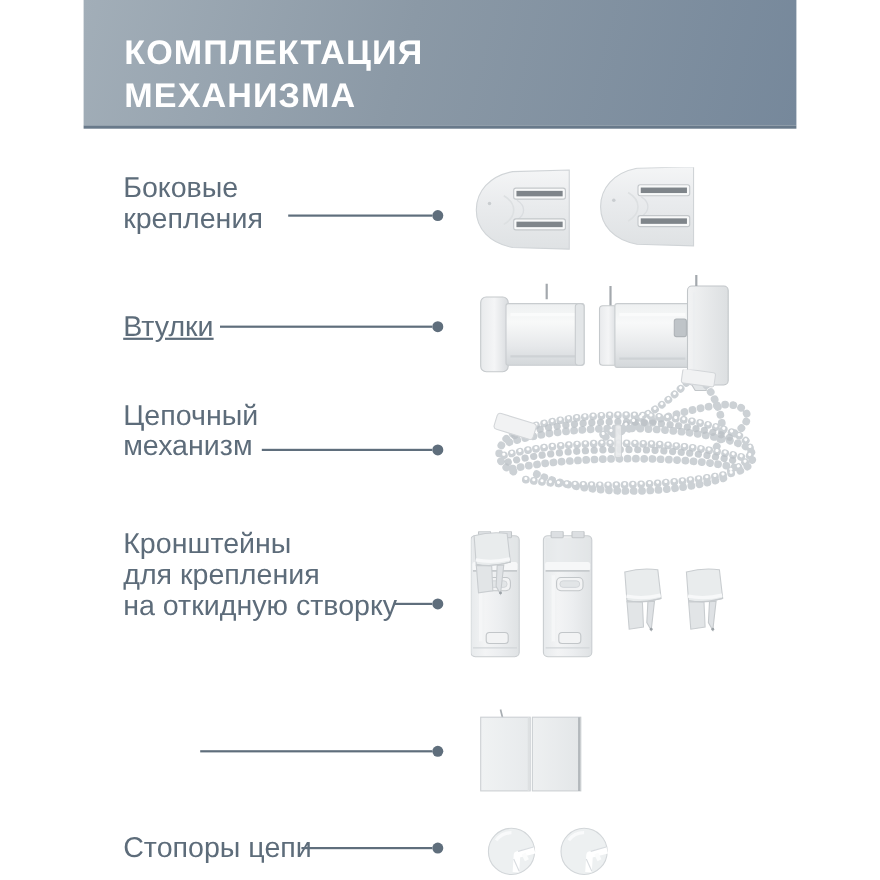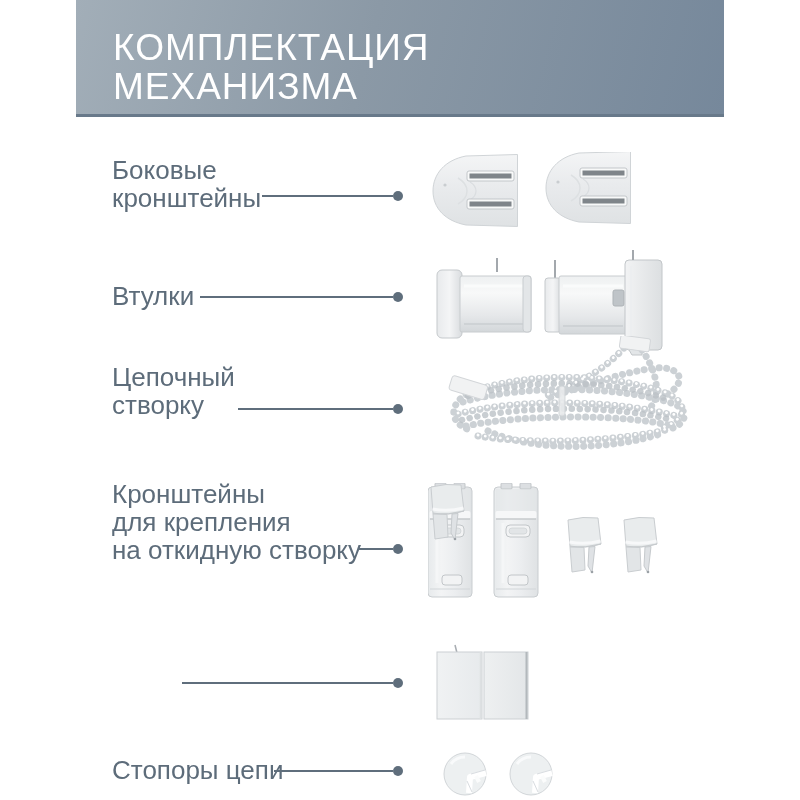--- a/index.html
+++ b/index.html
@@ -8,21 +8,21 @@
     font-family:"Liberation Sans", sans-serif;overflow:hidden;
   }
   
   .header{
     position:absolute;left:76px;top:0;width:648px;height:117px;box-sizing:border-box;
     background:linear-gradient(105deg,#a2aeb8 0%,#8b99a6 45%,#76889b 100%);
     border-bottom:3px solid #68798a;
     padding:28px 0 0 37px;
   }
   .header-title{
-    color:#ffffff;font-size:37px;font-weight:normal;line-height:39px;
+    color:#ffffff;font-size:31px;font-weight:bold;line-height:39px;
     letter-spacing:1px;white-space:pre-line;
   }
   
   .label{
     position:absolute;left:112px;color:#5d6c7a;font-size:26px;line-height:28px;
     white-space:pre-line;
   }
   
   .leader{position:absolute;height:2px;background:#5f6e7c;}
   .leader .dot{
@@ -35,21 +35,21 @@
 <body>
 
 <div id="canvas">
 
   <div class="header">
     <div class="header-title">КОМПЛЕКТАЦИЯ
 МЕХАНИЗМА</div>
   </div>
 
   <div class="label" style="top:156px;">Боковые
-кронштейны</div>
+крепления</div>
   <div class="leader" style="left:262px;top:195px;width:131px;">
     <span class="dot"></span>
   </div>
   <svg class="figure" style="left:430px;top:152px;" width="205" height="84" viewBox="0 0 205 84" aria-hidden="true">
     <defs>
       <linearGradient id="g1" x1="0" y1="0" x2="0" y2="1">
         <stop offset="0" stop-color="#f4f5f6"></stop>
           <stop offset="0.45" stop-color="#e9ebed"></stop>
           <stop offset="1" stop-color="#dfe2e4"></stop>
       </linearGradient>
@@ -60,21 +60,21 @@
       <path d="M40 30 C48 35 48 43 40 48" fill="none" stroke="#dadde0" stroke-width="1.2"></path>
       <rect x="37" y="19" width="47" height="10" rx="2" fill="#f8f9f9" stroke="#c3c7ca"></rect>
       <rect x="39.5" y="21.5" width="42" height="5" fill="#7f858a"></rect>
       <rect x="37" y="47" width="47" height="10" rx="2" fill="#f8f9f9" stroke="#c3c7ca"></rect>
       <rect x="39.5" y="49.5" width="42" height="5" fill="#7f858a"></rect>
       <circle cx="15" cy="33" r="1.6" fill="#c9cdd0"></circle>
     </g>
     <use href="#bkt" x="113" y="-3"></use>
   </svg>
 
-  <div class="label" style="top:282px;">Втулки</div>
+  <div class="label" style="top:282px;text-decoration:underline;">Втулки</div>
   <div class="leader" style="left:200px;top:296px;width:193px;">
     <span class="dot"></span>
   </div>
   <svg class="figure" style="left:433px;top:238px;" width="236" height="118" viewBox="0 0 236 118" aria-hidden="true">
     <defs>
       <linearGradient id="cyl" x1="0" y1="0" x2="0" y2="1">
         <stop offset="0" stop-color="#eef0f1"></stop>
           <stop offset="0.3" stop-color="#f8f9f9"></stop>
         <stop offset="0.7" stop-color="#e6e8ea"></stop>
           <stop offset="1" stop-color="#d3d7da"></stop>
@@ -101,21 +101,21 @@
     <line x1="130" y1="48" x2="190" y2="48" stroke="#fafbfb" stroke-width="3"></line>
     <line x1="130" y1="88" x2="190" y2="88" stroke="#ced2d5" stroke-width="2"></line>
     <rect x="180" y="52" width="11" height="16" rx="2" fill="#bfc4c8" stroke="#aeb3b7"></rect>
     <rect x="192" y="22" width="37" height="90" rx="4" fill="url(#plate)" stroke="#c2c6c9"></rect>
     <path d="M200 12 L200 22" stroke="#a3a8ad" stroke-width="2"></path>
     <line x1="198" y1="28" x2="198" y2="106" stroke="#eceef0" stroke-width="2"></line>
     <path d="M196 112 L199 117 L209 117 L209 112" fill="#e3e6e8" stroke="#c2c6c9"></path>
   </svg>
 
   <div class="label" style="top:363px;">Цепочный
-створку</div>
+механизм</div>
   <div class="leader" style="left:238px;top:408px;width:155px;">
     <span class="dot"></span>
   </div>
   <svg class="figure" style="left:428px;top:336px;" width="280" height="130" viewBox="0 0 280 130" aria-hidden="true">
     <g fill="none" stroke-linecap="round">
       <g stroke="#ccd1d5" stroke-width="7" stroke-dasharray="0.1 7.4">
         <path d="M196 12 C175 35 150 48 118 60"></path>
         <path d="M214 14 C228 34 234 58 222 72"></path>
         <path d="M45 55 C105 35 190 38 240 58 C262 68 258 86 232 93"></path>
         <path d="M35 66 C95 48 195 50 246 68 C263 75 258 90 238 94"></path>

